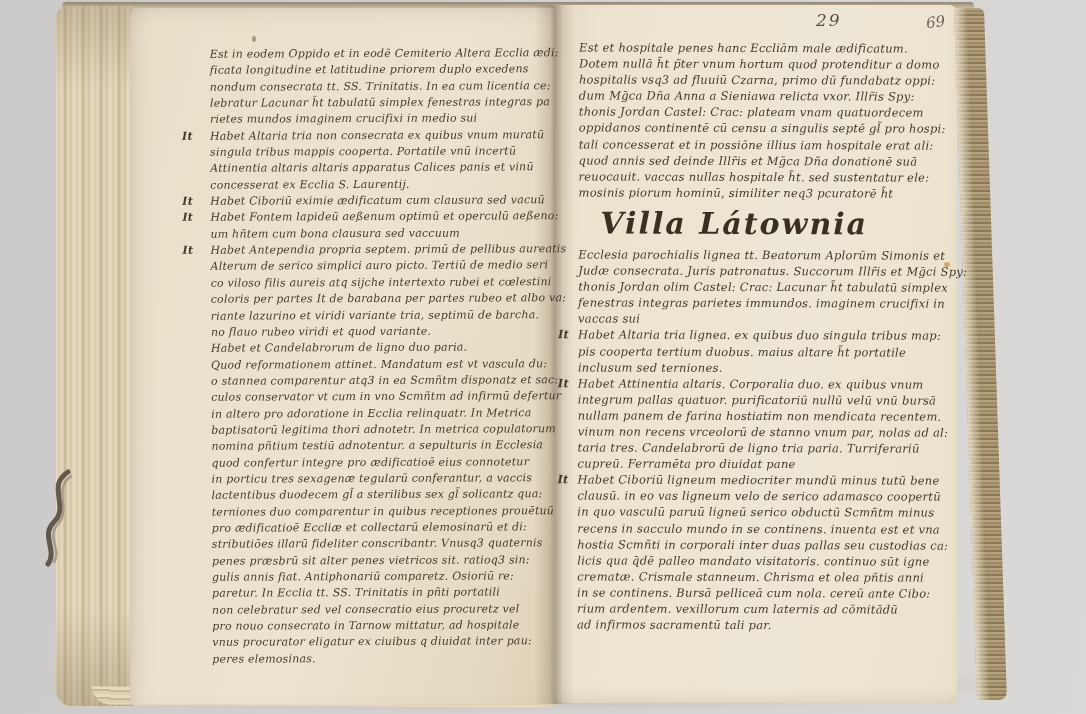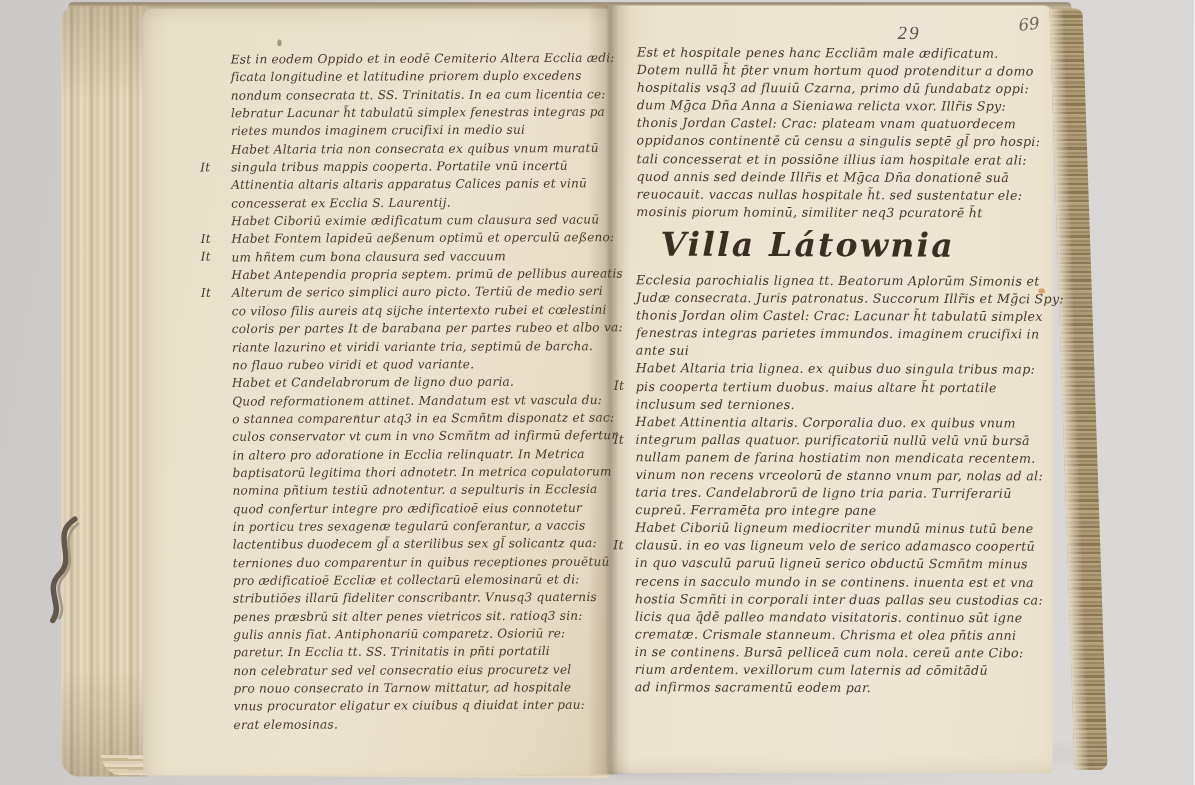--- a/index.html
+++ b/index.html
@@ -71,27 +71,27 @@
   .lp-text{left:183px;top:46px;width:372px;transform:rotate(-.25deg);}
   .rp-text{left:558px;top:40px;width:396px;transform:rotate(.2deg);}
   .ms-line{
     position:relative;white-space:nowrap;
     font:italic 11px/16.35px "DejaVu Serif", serif;
     letter-spacing:.2px;
   }
   .rp-text .ms-line{font-size:11.5px;line-height:16.1px;letter-spacing:.25px;}
   .lp-text .ms-line{padding-left:28px;}
   .rp-text .ms-line{padding-left:20px;}
-  .mk{position:absolute;left:0;top:16px;font-weight:normal;}
+  .mk{position:absolute;left:0;top:0;font-weight:bold;}
   .ms-heading{
     font:bold italic 30px/46px "DejaVu Serif", serif;
     letter-spacing:2px;color:#3b2f22;padding-left:42px;white-space:nowrap;
   }
   .page-number{position:absolute;font:italic 17px "DejaVu Serif", serif;color:#5a5043;}
-  .pn-29{left:816px;top:20px;letter-spacing:2px;font-family:Liberation Serif, serif;}
+  .pn-29{left:816px;top:10px;letter-spacing:2px;}
   .pn-69{left:926px;top:13px;font-size:15px;color:#6e6558;transform:rotate(-7deg);}
   
   .thread{position:absolute;left:24px;top:468px;width:58px;height:100px;}
   
   .stain{position:absolute;border-radius:50%;}
   .stain-1{left:944px;top:262px;width:6px;height:5px;background:#cf9757;opacity:.8;}
   .stain-2{left:252px;top:36px;width:4px;height:6px;background:#6b5c46;opacity:.55;}
   .stain-3{left:322px;top:377px;width:5px;height:4px;background:#8d7a5c;opacity:.4;}
   .stain-4{left:876px;top:128px;width:4px;height:4px;background:#b09467;opacity:.5;}
 </style>
@@ -145,58 +145,58 @@
       <div class="ms-line"><span>lactentibus duodecem gl̃ a sterilibus sex gl̃ solicantz qua:</span></div>
       <div class="ms-line"><span>terniones duo comparentur in quibus receptiones prouētuū</span></div>
       <div class="ms-line"><span>pro ædificatioē Eccliæ et collectarū elemosinarū et di:</span></div>
       <div class="ms-line"><span>stributiōes illarū fideliter conscribantr. Vnusq3 quaternis</span></div>
       <div class="ms-line"><span>penes præsbrū sit alter penes vietricos sit. ratioq3 sin:</span></div>
       <div class="ms-line"><span>gulis annis fiat. Antiphonariū comparetz. Osioriū re:</span></div>
       <div class="ms-line"><span>paretur. In Ecclia tt. SS. Trinitatis in pñti portatili</span></div>
       <div class="ms-line"><span>non celebratur sed vel consecratio eius procuretz vel</span></div>
       <div class="ms-line"><span>pro nouo consecrato in Tarnow mittatur, ad hospitale</span></div>
       <div class="ms-line"><span>vnus procurator eligatur ex ciuibus q diuidat inter pau:</span></div>
-      <div class="ms-line"><span>erat elemosinas.</span></div>
+      <div class="ms-line"><span>peres elemosinas.</span></div>
     </div>
   <div class="ms-text rp-text">
       <div class="ms-line"><span>Est et hospitale penes hanc Eccliām male ædificatum.</span></div>
       <div class="ms-line"><span>Dotem nullā h̃t p̃ter vnum hortum quod protenditur a domo</span></div>
       <div class="ms-line"><span>hospitalis vsq3 ad fluuiū Czarna, primo dū fundabatz oppi:</span></div>
       <div class="ms-line"><span>dum Mḡca Dña Anna a Sieniawa relicta vxor. Illr̃is Spy:</span></div>
       <div class="ms-line"><span>thonis Jordan Castel: Crac: plateam vnam quatuordecem</span></div>
       <div class="ms-line"><span>oppidanos continentē cū censu a singulis septē gl̃ pro hospi:</span></div>
       <div class="ms-line"><span>tali concesserat et in possiōne illius iam hospitale erat ali:</span></div>
       <div class="ms-line"><span>quod annis sed deinde Illr̃is et Mḡca Dña donationē suā</span></div>
       <div class="ms-line"><span>reuocauit. vaccas nullas hospitale h̃t. sed sustentatur ele:</span></div>
       <div class="ms-line"><span>mosinis piorum hominū, similiter neq3 pcuratorē h̃t</span></div>
       <div class="ms-heading">Villa Látownia</div>
       <div class="ms-line"><span>Ecclesia parochialis lignea tt. Beatorum Aplorūm Simonis et</span></div>
       <div class="ms-line"><span>Judæ consecrata. Juris patronatus. Succorum Illr̃is et Mḡci Spy:</span></div>
       <div class="ms-line"><span>thonis Jordan olim Castel: Crac: Lacunar h̃t tabulatū simplex</span></div>
       <div class="ms-line"><span>fenestras integras parietes immundos. imaginem crucifixi in</span></div>
-      <div class="ms-line"><span>ante sui</span></div>
+      <div class="ms-line"><span>vaccas sui</span></div>
       <div class="ms-line"><span class="mk">It</span><span>Habet Altaria tria lignea. ex quibus duo singula tribus map:</span></div>
       <div class="ms-line"><span>pis cooperta tertium duobus. maius altare h̃t portatile</span></div>
       <div class="ms-line"><span>inclusum sed terniones.</span></div>
       <div class="ms-line"><span class="mk">It</span><span>Habet Attinentia altaris. Corporalia duo. ex quibus vnum</span></div>
       <div class="ms-line"><span>integrum pallas quatuor. purificatoriū nullū velū vnū bursā</span></div>
       <div class="ms-line"><span>nullam panem de farina hostiatim non mendicata recentem.</span></div>
       <div class="ms-line"><span>vinum non recens vrceolorū de stanno vnum par, nolas ad al:</span></div>
       <div class="ms-line"><span>taria tres. Candelabrorū de ligno tria paria. Turriferariū</span></div>
-      <div class="ms-line"><span>cupreū. Ferramēta pro integre pane</span></div>
+      <div class="ms-line"><span>cupreū. Ferramēta pro diuidat pane</span></div>
       <div class="ms-line"><span class="mk">It</span><span>Habet Ciboriū ligneum mediocriter mundū minus tutū bene</span></div>
       <div class="ms-line"><span>clausū. in eo vas ligneum velo de serico adamasco coopertū</span></div>
       <div class="ms-line"><span>in quo vasculū paruū ligneū serico obductū Scmñtm minus</span></div>
       <div class="ms-line"><span>recens in sacculo mundo in se continens. inuenta est et vna</span></div>
       <div class="ms-line"><span>hostia Scmñti in corporali inter duas pallas seu custodias ca:</span></div>
       <div class="ms-line"><span>licis qua q̄dē palleo mandato visitatoris. continuo sūt igne</span></div>
       <div class="ms-line"><span>crematæ. Crismale stanneum. Chrisma et olea pñtis anni</span></div>
       <div class="ms-line"><span>in se continens. Bursā pelliceā cum nola. cereū ante Cibo:</span></div>
       <div class="ms-line"><span>rium ardentem. vexillorum cum laternis ad cōmitādū</span></div>
-      <div class="ms-line"><span>ad infirmos sacramentū eodem par.</span></div>
+      <div class="ms-line"><span>ad infirmos sacramentū tali par.</span></div>
     </div>
 
   <div class="page-number pn-29">29</div>
   <div class="page-number pn-69">69</div>
 
   <div class="stain stain-1"></div>
   <div class="stain stain-2"></div>
   <div class="stain stain-3"></div>
   <div class="stain stain-4"></div>
 </div>

